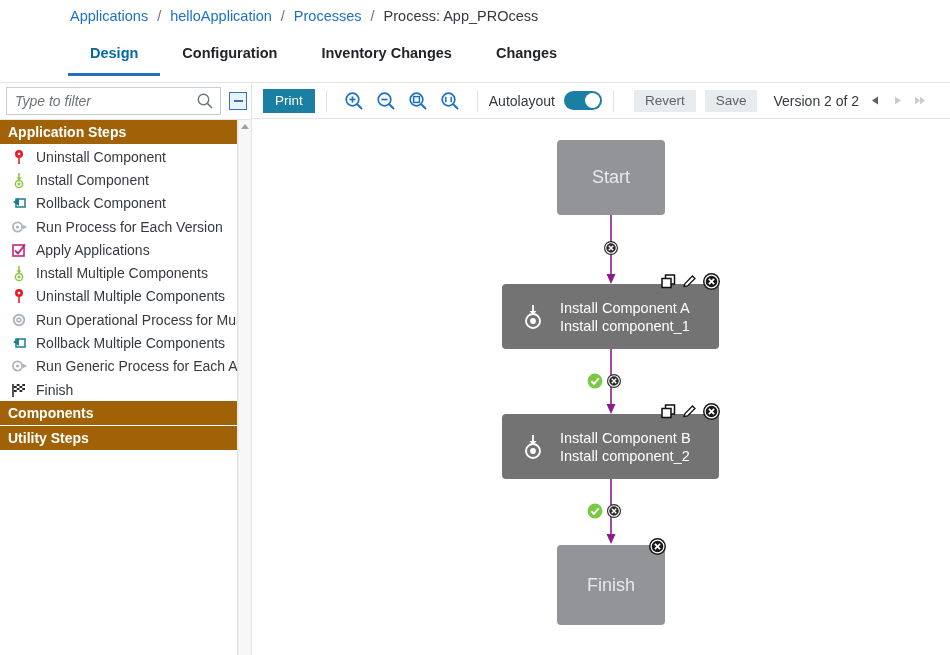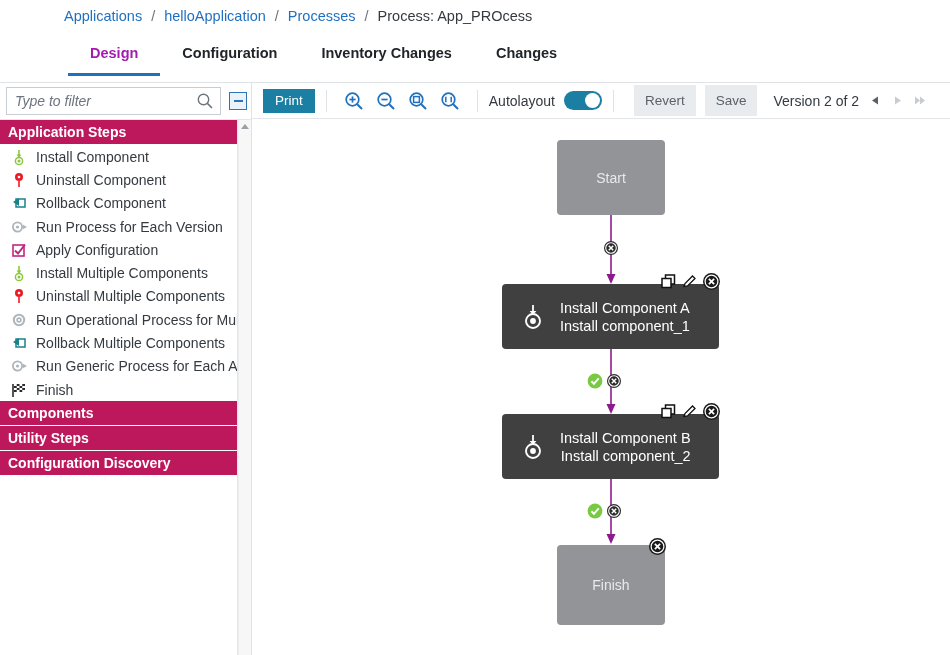--- a/index.html
+++ b/index.html
@@ -7,39 +7,39 @@
     width: 950px; height: 655px;
     font-family: "Liberation Sans", sans-serif;
     background: #ffffff;
     color: #343a40;
     overflow: hidden;
   }
   .app { position: relative; width: 950px; height: 655px; }
 
   
   .breadcrumb {
-    position: absolute; left: 64px; top: 8px;
+    position: absolute; left: 70px; top: 8px;
     display: flex; align-items: center; gap: 0;
     font-size: 14.5px;
   }
   .crumb-link { color: #1f70c1; cursor: pointer; white-space: nowrap; }
   .crumb-sep { color: #6c757d; padding: 0 9px; }
   .crumb-current { color: #343a40; white-space: nowrap; }
 
   
   .tabs {
     position: absolute; left: 68px; top: 45px;
     display: flex; align-items: flex-end; gap: 0;
   }
   .tab {
     font-size: 14.5px; font-weight: bold; color: #212529;
     padding: 0 22px 12px 22px; cursor: pointer; white-space: nowrap;
     border-bottom: 3px solid transparent;
   }
-  .tab.active { color: #a21caf; border-bottom-color: #1f70c1; }
+  .tab.active { color: #0369a1; border-bottom-color: #1f70c1; }
 
   .hdr-rule {
     position: absolute; left: 0; top: 82px; width: 950px;
     height: 1px; background: #dfe3e6;
   }
 
   
   .left-panel {
     position: absolute; left: 0; top: 83px;
     width: 251px; height: 572px; background: #ffffff;
@@ -74,21 +74,21 @@
 
   .steps-wrap {
     position: absolute; left: 0; top: 36px; width: 251px; height: 536px;
     border-top: 1px solid #e3e6e8;
   }
   .steps-list {
     position: absolute; left: 0; top: 0; width: 238px; height: 536px;
     border-right: 1px solid #e3e6e8;
   }
   .sec-head {
-    height: 25px; background: #be185d; color: #ffffff;
+    height: 25px; background: #a16207; color: #ffffff;
     font-size: 14px; font-weight: bold;
     display: flex; align-items: center; padding-left: 8px;
     border-bottom: 1px solid #ffffff; cursor: pointer;
   }
   .step-item {
     height: 23.3px; display: flex; align-items: center;
     padding-left: 10px; font-size: 14px; color: #343a40;
     cursor: pointer; white-space: nowrap; overflow: hidden;
   }
   .step-ico {
@@ -131,43 +131,43 @@
   .tb-label { font-size: 14px; color: #343a40; }
   .toggle {
     width: 38px; height: 19px; border-radius: 10px; background: #1b7fa3;
     margin-left: 9px; position: relative; cursor: pointer; flex: 0 0 38px;
   }
   .toggle .knob {
     position: absolute; right: 2px; top: 2px; width: 15px; height: 15px;
     border-radius: 50%; background: #ffffff;
   }
   .btn-gray {
-    height: 31px; padding: 8px 11px; margin-left: 9px;
+    height: 22px; padding: 8px 11px; margin-left: 9px;
     background: #e9ecef; color: #5a6268; font-size: 13.5px; border: 0;
     display: flex; align-items: center; cursor: pointer;
     font-family: "Liberation Sans", sans-serif;
   }
   .version-txt { font-size: 14px; color: #343a40; margin-left: 16px; white-space: nowrap; }
   .nav-arrow { margin-left: 11px; cursor: pointer; display: flex; align-items: center; }
 
   
   .canvas {
     position: absolute; left: 252px; top: 119px; width: 698px; height: 536px;
     background: #ffffff; overflow: hidden;
   }
   .node {
     position: absolute; border-radius: 4px;
     display: flex; align-items: center; cursor: pointer;
   }
   .node.terminal {
     background: #929497; color: #e9e9ea; justify-content: center;
-    font-size: 14px;
+    font-size: 18px;
   }
   .node.step {
-    background: #404040; color: #ffffff; padding-left: 16px;
+    background: #737373; color: #ffffff; padding-left: 16px;
   }
   .node-ico { width: 30px; height: 30px; flex: 0 0 30px; margin-right: 12px; }
   .node-text { font-size: 14.5px; line-height: 18px; }
 
   .node-actions {
     position: absolute; display: flex; align-items: center; gap: 4px;
   }
   .act { cursor: pointer; display: flex; }
 
   .conn-icons { position: absolute; display: flex; align-items: center; gap: 3px; }
@@ -214,43 +214,43 @@
     </div>
 
     <div class="steps-wrap">
       <div class="steps-list">
 
         <div class="sec-head">Application Steps</div>
 
         <div class="step-item">
           <span class="step-ico">
             <svg width="18" height="18" viewBox="0 0 18 18">
+              <circle cx="9" cy="6" r="4" fill="#ed1c24"></circle>
+              <circle cx="9" cy="6" r="1.3" fill="#fff"></circle>
+              <line x1="9" y1="10" x2="9" y2="16" stroke="#ed1c24" stroke-width="1.6"></line>
+            </svg>
+          </span>
+          <span class="step-label">Uninstall Component</span>
+        </div>
+
+        <div class="step-item">
+          <span class="step-ico">
+            <svg width="18" height="18" viewBox="0 0 18 18">
               <line x1="9" y1="2" x2="9" y2="8" stroke="#8cc63f" stroke-width="1.6"></line>
               <polygon points="9,10 6.6,6.6 11.4,6.6" fill="#8cc63f"></polygon>
               <circle cx="9" cy="13" r="3.6" fill="none" stroke="#8cc63f" stroke-width="1.5"></circle>
               <circle cx="9" cy="13" r="1.5" fill="#8cc63f"></circle>
             </svg>
           </span>
           <span class="step-label">Install Component</span>
         </div>
 
         <div class="step-item">
           <span class="step-ico">
             <svg width="18" height="18" viewBox="0 0 18 18">
-              <circle cx="9" cy="6" r="4" fill="#ed1c24"></circle>
-              <circle cx="9" cy="6" r="1.3" fill="#fff"></circle>
-              <line x1="9" y1="10" x2="9" y2="16" stroke="#ed1c24" stroke-width="1.6"></line>
-            </svg>
-          </span>
-          <span class="step-label">Uninstall Component</span>
-        </div>
-
-        <div class="step-item">
-          <span class="step-ico">
-            <svg width="18" height="18" viewBox="0 0 18 18">
               <rect x="6" y="5" width="9" height="8" fill="none" stroke="#1b7f8d" stroke-width="1.5"></rect>
               <path d="M9 4 L3 8 L9 12 Z" fill="#1b7f8d"></path>
             </svg>
           </span>
           <span class="step-label">Rollback Component</span>
         </div>
 
         <div class="step-item">
           <span class="step-ico">
             <svg width="18" height="18" viewBox="0 0 18 18">
@@ -262,21 +262,21 @@
           <span class="step-label">Run Process for Each Version</span>
         </div>
 
         <div class="step-item">
           <span class="step-ico">
             <svg width="18" height="18" viewBox="0 0 18 18">
               <rect x="3" y="4" width="11" height="11" fill="none" stroke="#c2267f" stroke-width="1.6"></rect>
               <polyline points="5,9.5 8,12.5 15,3.5" fill="none" stroke="#c2267f" stroke-width="2"></polyline>
             </svg>
           </span>
-          <span class="step-label">Apply Configuration</span>
+          <span class="step-label">Apply Applications</span>
         </div>
 
         <div class="step-item">
           <span class="step-ico">
             <svg width="18" height="18" viewBox="0 0 18 18">
               <line x1="9" y1="2" x2="9" y2="8" stroke="#8cc63f" stroke-width="1.6"></line>
               <polygon points="9,10 6.6,6.6 11.4,6.6" fill="#8cc63f"></polygon>
               <circle cx="9" cy="13" r="3.6" fill="none" stroke="#8cc63f" stroke-width="1.5"></circle>
               <circle cx="9" cy="13" r="1.5" fill="#8cc63f"></circle>
             </svg>
@@ -339,21 +339,20 @@
               <rect x="9.5" y="7" width="2.75" height="2" fill="#fff"></rect>
               <rect x="6.75" y="9" width="2.75" height="2" fill="#fff"></rect>
               <rect x="12.25" y="9" width="2.75" height="2" fill="#fff"></rect>
             </svg>
           </span>
           <span class="step-label">Finish</span>
         </div>
 
         <div class="sec-head">Components</div>
         <div class="sec-head">Utility Steps</div>
-        <div class="sec-head">Configuration Discovery</div>
       </div>
 
       <div class="scroll-track">
         <div class="scroll-arrow"></div>
       </div>
     </div>
   </div>
   <div class="panel-divider"></div>
 
   <div class="toolbar">
@@ -491,21 +490,21 @@
       <span class="act">
         <svg width="16" height="16" viewBox="0 0 16 16">
           <circle cx="8" cy="8" r="7" fill="#2b2b2b"></circle>
           <circle cx="8" cy="8" r="5.3" fill="none" stroke="#fff" stroke-width="1.1"></circle>
           <line x1="5.8" y1="5.8" x2="10.2" y2="10.2" stroke="#fff" stroke-width="1.5"></line>
           <line x1="10.2" y1="5.8" x2="5.8" y2="10.2" stroke="#fff" stroke-width="1.5"></line>
         </svg>
       </span>
     </div>
 
-    <div class="node step" style="left:250px;top:295px;width:217px;height:65px;text-align:right;">
+    <div class="node step" style="left:250px;top:295px;width:217px;height:65px;">
       <span class="node-ico">
         <svg width="30" height="30" viewBox="0 0 30 30">
           <line x1="15" y1="3" x2="15" y2="10" stroke="#fff" stroke-width="1.8"></line>
           <polygon points="15,13 11.6,9 18.4,9" fill="#fff"></polygon>
           <circle cx="15" cy="19" r="7" fill="none" stroke="#fff" stroke-width="1.9"></circle>
           <circle cx="15" cy="19" r="2.9" fill="#fff"></circle>
         </svg>
       </span>
       <div>
         <div class="node-text">Install Component B</div>

